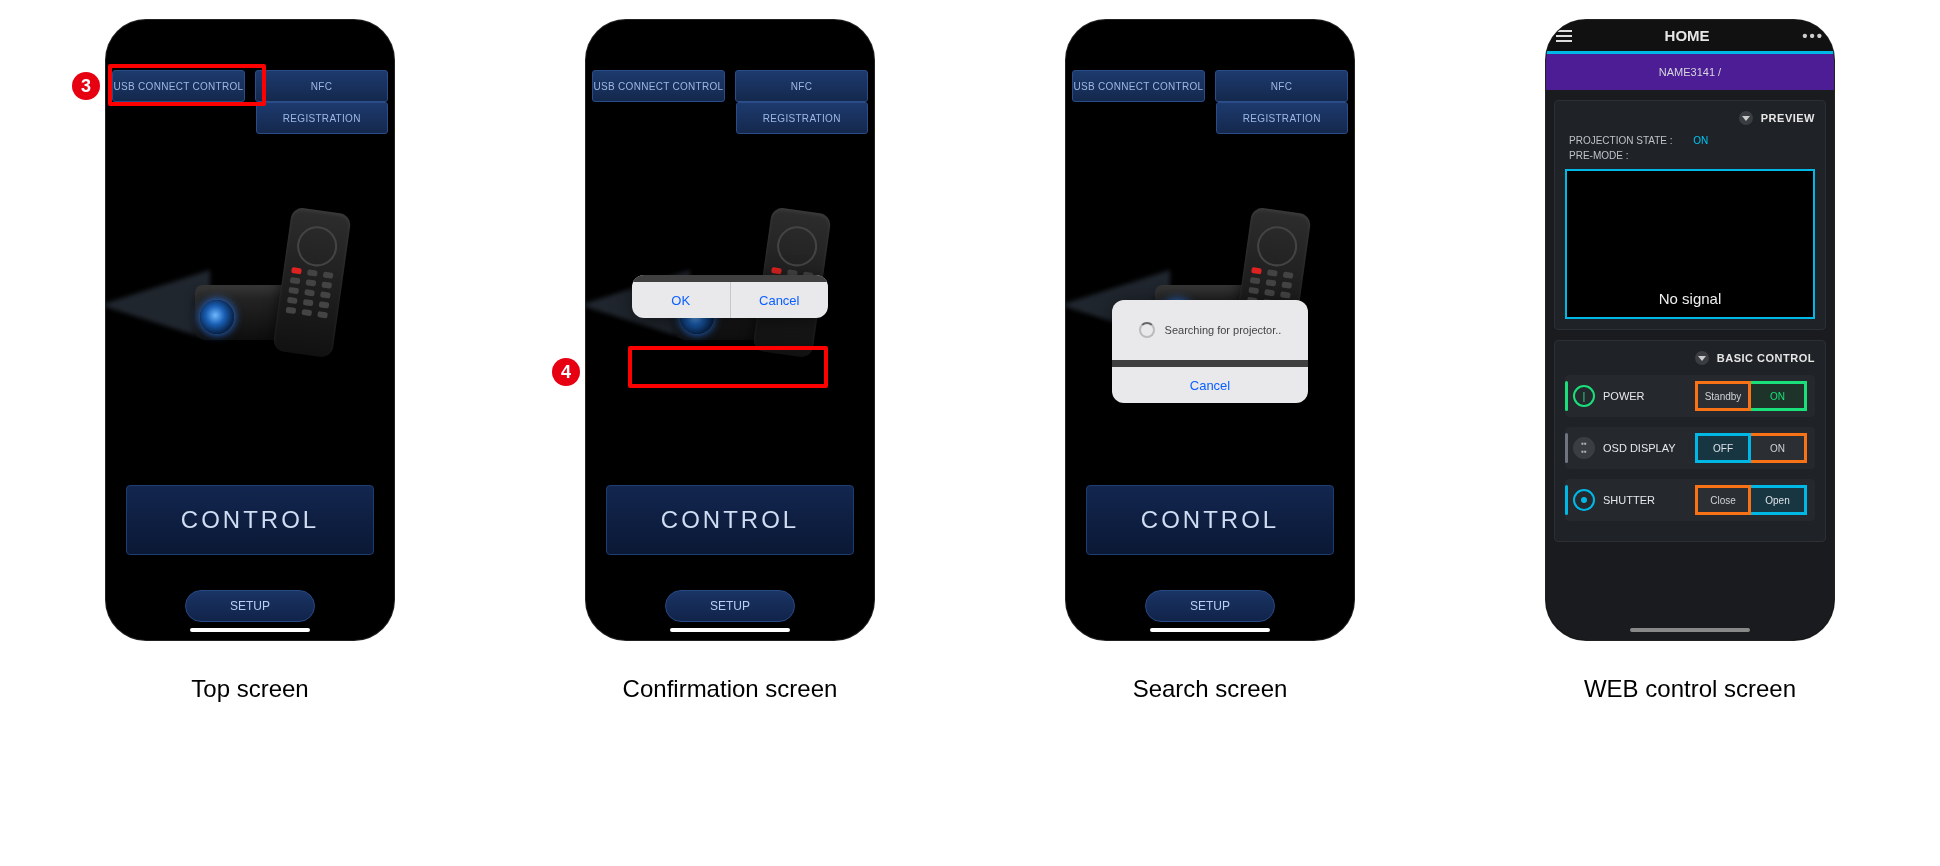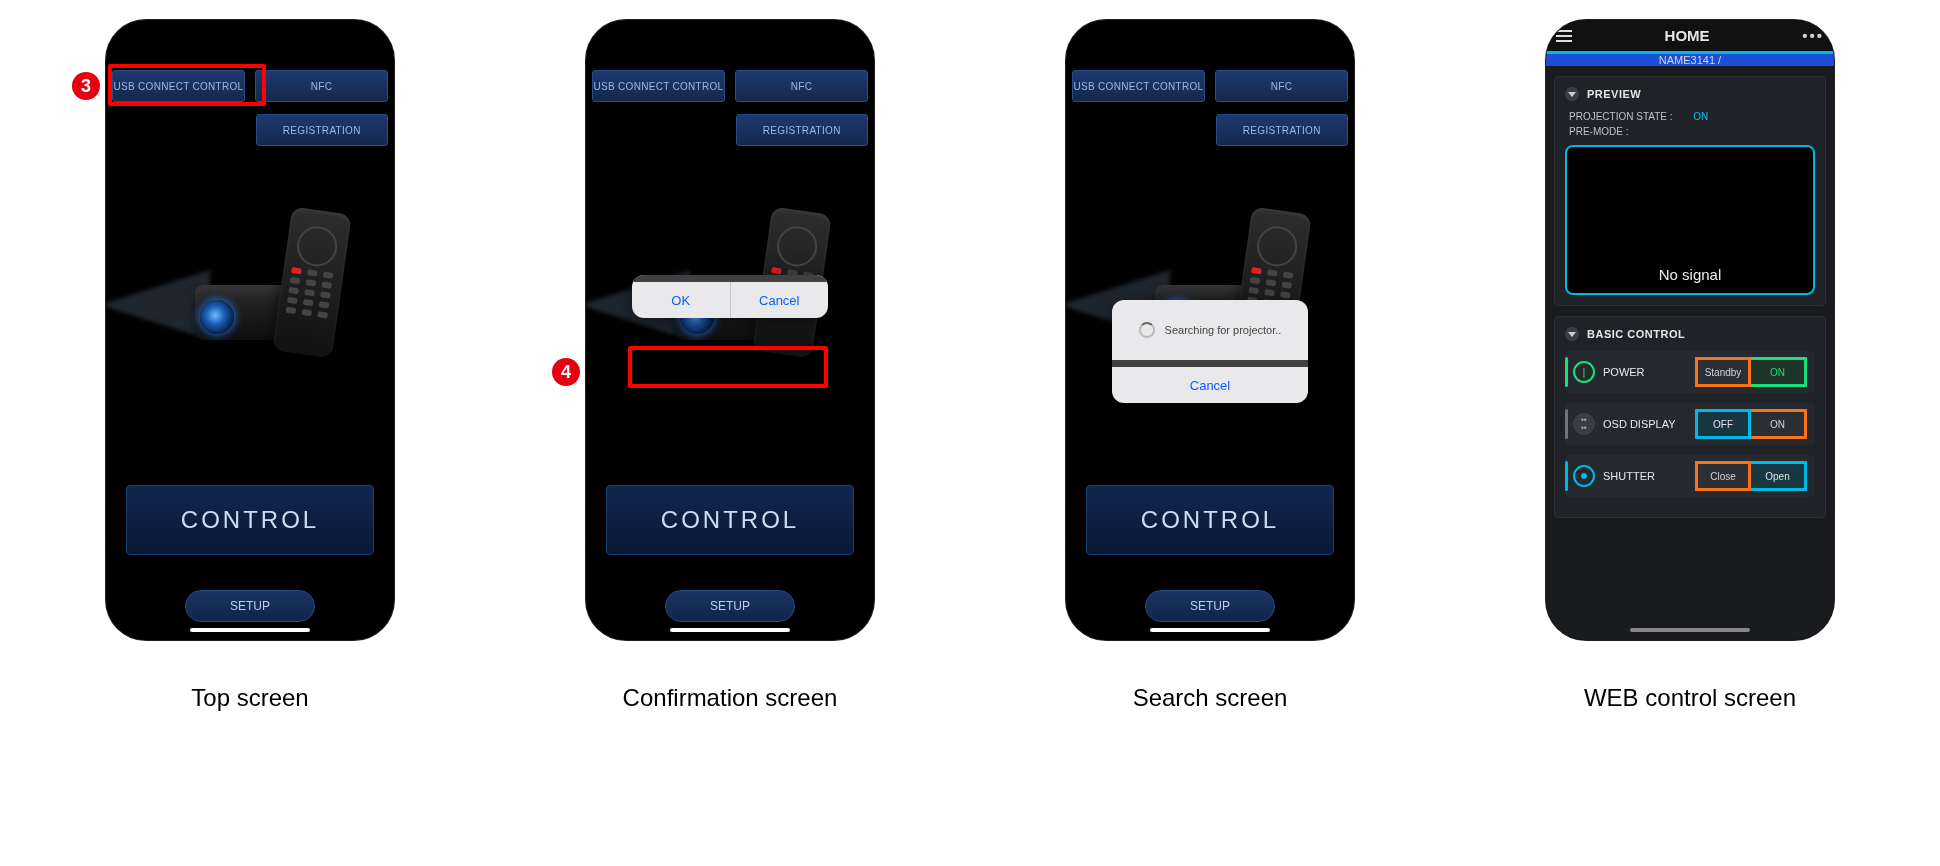--- a/index.html
+++ b/index.html
@@ -1,25 +1,25 @@
 <!DOCTYPE html>
 <html><head>
 <meta charset="utf-8">
 <style>
   * { box-sizing: border-box; margin: 0; padding: 0; }
   body { background: #fff; font-family: -apple-system, Helvetica, Arial, sans-serif; }
   .stage { width: 1940px; height: 866px; position: relative; display: flex; justify-content: space-around; align-items: flex-start; padding: 20px 10px 0 10px; }
   .col { display: flex; flex-direction: column; align-items: center; }
   .phone { width: 288px; height: 620px; background: #000; border-radius: 40px; position: relative; overflow: hidden; box-shadow: 0 0 0 1px #222; }
-  .caption { margin-top: 44px; font-size: 24px; color: #000; text-align: center; }
+  .caption { margin-top: 35px; font-size: 24px; color: #000; text-align: center; }
   .home-indicator { position: absolute; bottom: 8px; left: 50%; transform: translateX(-50%); width: 120px; height: 4px; background: #fff; border-radius: 3px; }
   .home-indicator.dark { background: #888; }
 
   
-  .topbtns { position: absolute; top: 50px; left: 0; right: 0; display: flex; flex-direction: column; gap: 12px; padding: 0 6px; }
+  .topbtns { position: absolute; top: 50px; left: 0; right: 0; display: flex; flex-direction: column; padding: 0 6px; }
   .btnrow { display: flex; gap: 10px; }
   .navbtn { flex: 1; height: 32px; background: linear-gradient(#1d3a6e,#14284c); border: 1px solid #2a4d8a; border-radius: 3px; color: #9cb8e6; font-size: 10px; display: flex; align-items: center; justify-content: center; letter-spacing: 0.3px; }
   .navbtn.reg { margin-left: auto; width: 48%; flex: none; }
 
   
   .projwrap { position: absolute; top: 190px; left: 50%; transform: translateX(-50%); width: 220px; height: 170px; }
   .beam { position: absolute; left: -40px; top: 60px; width: 0; height: 0; border-top: 35px solid transparent; border-bottom: 35px solid transparent; border-right: 110px solid rgba(180,210,255,0.18); filter: blur(2px); }
   .projbody { position: absolute; left: 55px; top: 75px; width: 110px; height: 55px; background: linear-gradient(#2a2a2a,#0e0e0e); border-radius: 8px 8px 10px 10px; box-shadow: inset 0 8px 10px rgba(255,255,255,0.06), 0 8px 10px rgba(0,0,0,0.6); }
   .lens { position: absolute; left: 60px; top: 90px; width: 34px; height: 34px; border-radius: 50%; background: radial-gradient(circle at 45% 45%, #6fb8ff 0%, #1a5fb4 35%, #0a2a55 65%, #000 100%); box-shadow: 0 0 10px #2a7fff; }
   .remote { position: absolute; right: 18px; top: 0px; width: 60px; height: 145px; background: linear-gradient(#2d2d2d,#111); border-radius: 12px; transform: rotate(8deg); box-shadow: 0 6px 14px rgba(0,0,0,0.7), inset 0 2px 4px rgba(255,255,255,0.08); }
@@ -44,29 +44,29 @@
   .alert .abtn + .abtn { border-left:1px solid #c8c8cc; }
   .alert.search .msg { display:flex; align-items:center; gap:10px; justify-content:center; padding:22px 14px; font-size:11px; color:#444; }
   .spinner { width:16px; height:16px; border:2px solid #bbb; border-top-color:#666; border-radius:50%; }
 
   
   .webc { background:#191b1e; width:100%; height:100%; color:#e6e6e6; font-size:12px; }
   .webc .hdr { height:34px; background:#111; display:flex; align-items:center; justify-content:space-between; padding:0 10px; font-size:15px; font-weight:700; border-bottom:3px solid #00b8e6; }
   .hamb { width:16px; height:12px; display:flex; flex-direction:column; justify-content:space-between; }
   .hamb span { display:block; height:2px; background:#ddd; }
   .dots { letter-spacing:2px; color:#ccc; }
-  .namebar { background:#1d4ed8; color:#d5d7da; font-size:11px; text-align:center; padding:0 0; }
+  .namebar { background:#4c1d95; color:#d5d7da; font-size:11px; text-align:center; padding:12px 0; }
   .panel { margin:10px 8px; background:#1f2226; border:1px solid #2c2f34; border-radius:4px; padding:10px; }
-  .phead { display:flex; align-items:center; gap:8px; margin-bottom:10px; }
+  .phead { display:flex; align-items:center; gap:8px; margin-bottom:10px;justify-content:flex-end; }
   .chev { width:14px; height:14px; border-radius:50%; background:#3a3d42; display:flex; align-items:center; justify-content:center; }
   .chev::after { content:""; width:0; height:0; border-left:4px solid transparent; border-right:4px solid transparent; border-top:5px solid #ccc; }
   .ptitle { font-size:11px; font-weight:700; letter-spacing:0.5px; }
   .kv { font-size:10px; color:#bfc3c9; margin:4px 0 2px 4px; }
   .kv .on { color:#00c7f5; margin-left:18px; }
-  .previewbox { margin-top:8px; height:150px; border:2px solid #00b8e6; border-radius:8px; background:#000; display:flex; align-items:flex-end; justify-content:center; padding-bottom:10px; color:#eee; font-size:15px; }
+  .previewbox { margin-top:8px; height:150px; border:2px solid #00b8e6; border-radius:0; background:#000; display:flex; align-items:flex-end; justify-content:center; padding-bottom:10px; color:#eee; font-size:15px; }
   .ctrlrow { display:flex; align-items:center; gap:8px; background:#25282d; border-radius:4px; padding:6px 8px; margin-bottom:10px; position:relative; }
   .ctrlrow::before { content:""; position:absolute; left:0; top:6px; bottom:6px; width:3px; border-radius:2px; }
   .ctrlrow.power::before { background:#19e07a; }
   .ctrlrow.osd::before { background:#6e7580; }
   .ctrlrow.shutter::before { background:#00b8e6; }
   .cicon { width:22px; height:22px; border-radius:50%; display:flex; align-items:center; justify-content:center; font-size:11px; }
   .cicon.power { border:2px solid #19e07a; color:#19e07a; }
   .cicon.osd { background:#3a3d42; color:#aeb3ba; font-size:8px; line-height:1; }
   .cicon.shutter { border:2px solid #00b8e6; }
   .cicon.shutter::after { content:""; width:6px; height:6px; border-radius:50%; background:#00b8e6; }

